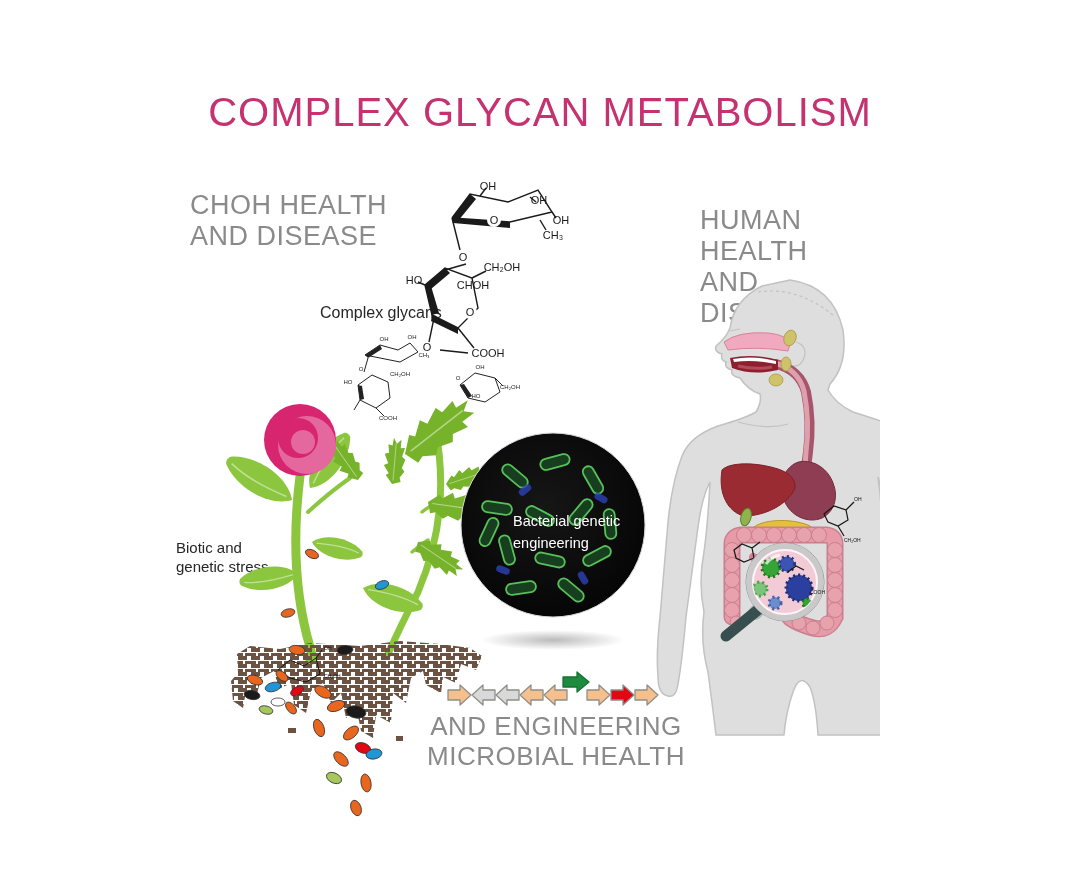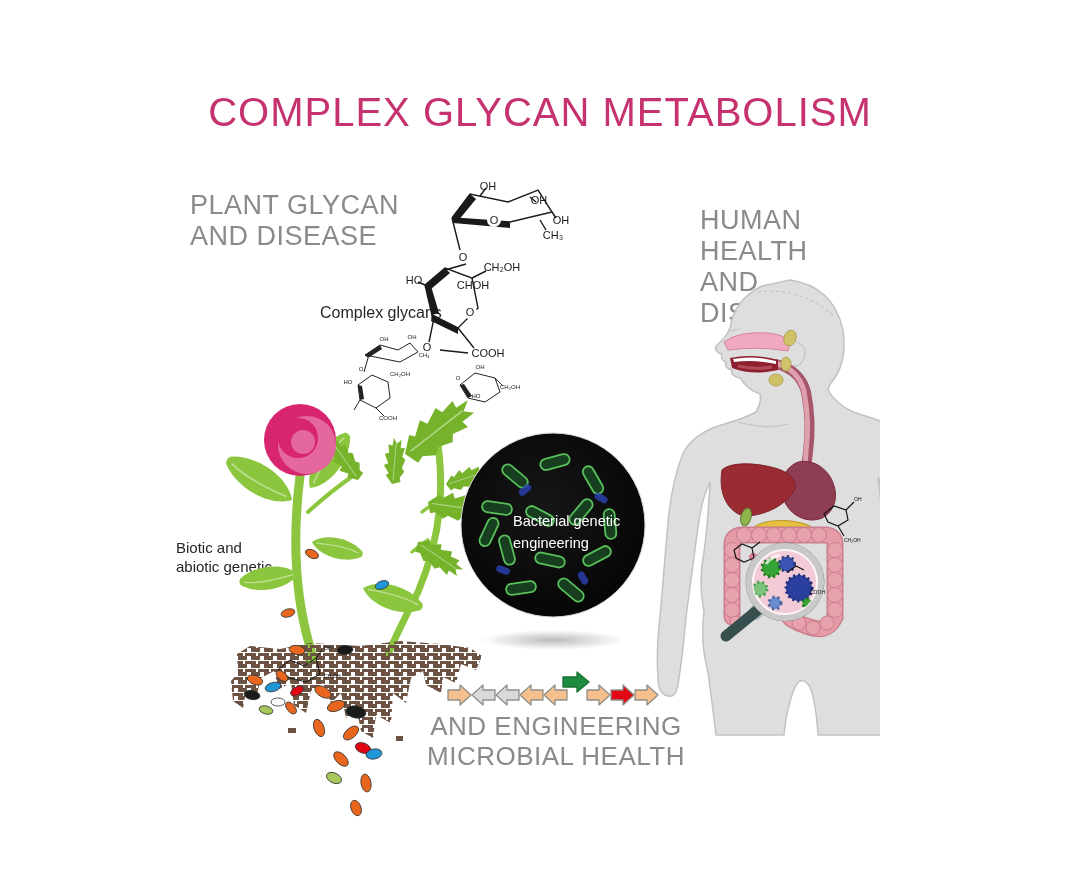--- a/index.html
+++ b/index.html
@@ -23,36 +23,36 @@
   .bacttxt{font-size:14.5px;fill:#ffffff;}
 </style>
 </head>
 <body>
 
 <div class="canvas">
 
   <div class="abs title">COMPLEX GLYCAN METABOLISM</div>
 
   <div class="abs heading h-plant">
-    <div>PLANT GLYCAN</div>
+    <div>CHOH HEALTH</div>
     <div>AND DISEASE</div>
   </div>
   <div class="abs heading h-human">
     <div>HUMAN HEALTH</div>
     <div>AND DISEASE</div>
   </div>
   <div class="abs heading h-microbial">
     <div>AND ENGINEERING</div>
     <div>MICROBIAL HEALTH</div>
   </div>
 
   <div class="abs small-label lbl-glycans">Complex glycans</div>
   <div class="abs small-label lbl-biotic">
     <div>Biotic and</div>
-    <div>abiotic genetic</div>
+    <div>genetic stress</div>
   </div>
   <div class="abs small-label lbl-gut">Gut microbiota</div>
 
   <svg class="abs" style="left:330px;top:160px;" width="300" height="300" viewBox="0 0 300 300">
     <g stroke="#1a1a1a" stroke-width="1.4" fill="none">
       <polyline points="122,58 140,34 178,42 208,30 222,52 180,62 122,58"></polyline>
       <line x1="150" y1="36" x2="156" y2="28"></line>
       <line x1="200" y1="37" x2="206" y2="42"></line>
       <line x1="222" y1="52" x2="226" y2="58"></line>
       <line x1="210" y1="60" x2="216" y2="70"></line>

